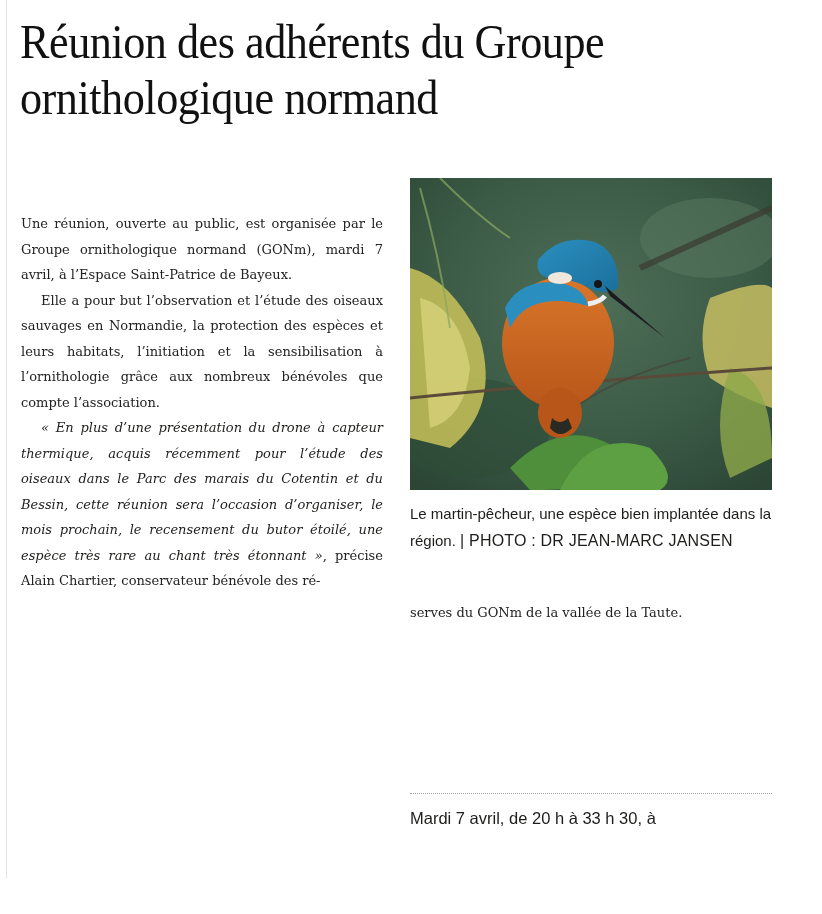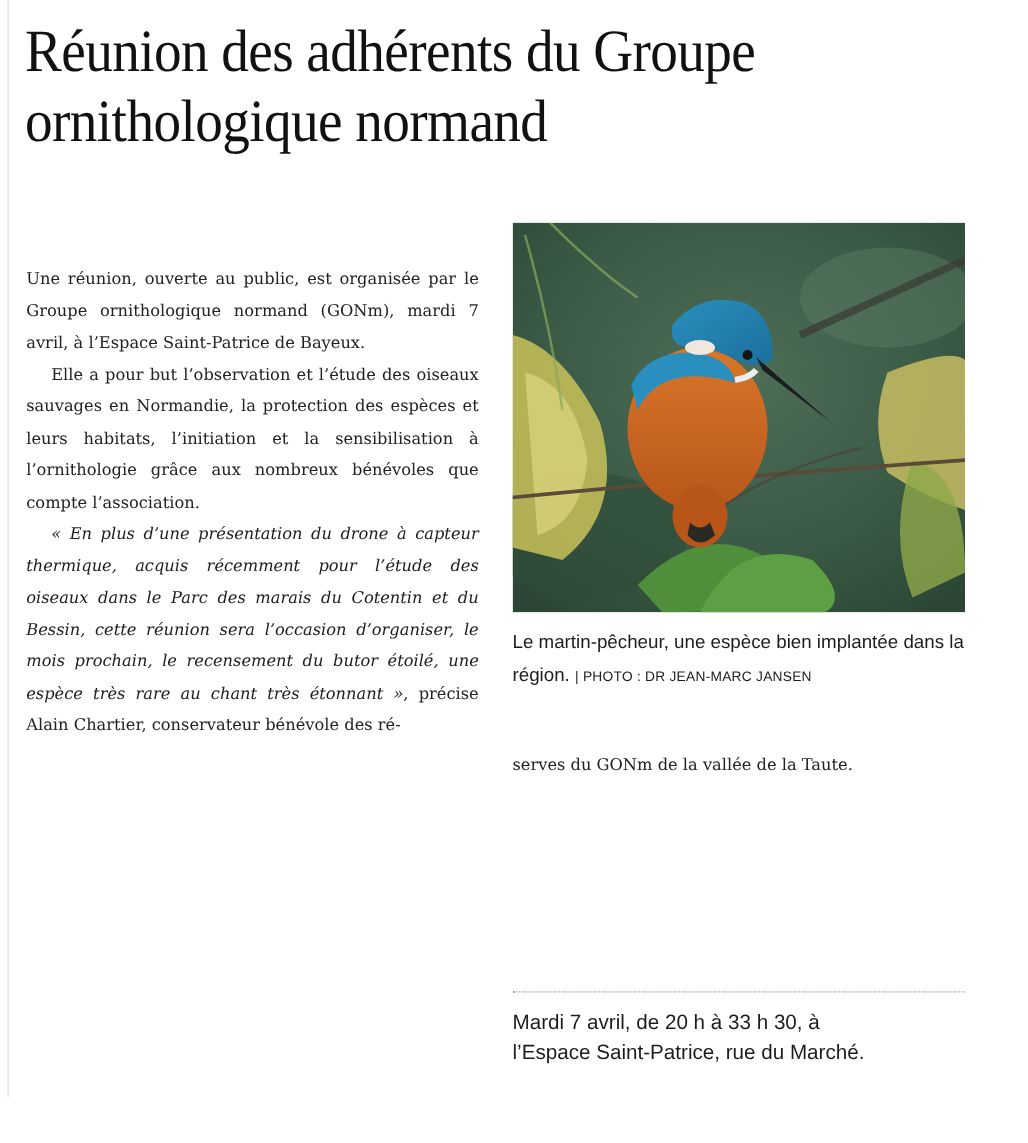--- a/index.html
+++ b/index.html
@@ -9,21 +9,21 @@
       font-family: "Liberation Serif", "DejaVu Serif", serif; font-weight: normal;
       font-size: 48px; line-height: 56px; letter-spacing: -0.5px; transform: scaleX(0.92); transform-origin: left top; color: #111; }
     .col { position: absolute; font-family: "DejaVu Serif", "Liberation Serif", serif; font-size: 13px; line-height: 25.5px; color: #222; text-align: justify; }
     .col-left { left: 21px; top: 211px; width: 362px; }
     .col-right { left: 410px; top: 600px; width: 362px; }
     .col p { margin: 0; }
     .col p.indent { text-indent: 20px; }
     .col .quote { font-style: italic; font-weight: normal; color: #1d1d1b; }
     .photo { position: absolute; left: 410px; top: 178px; width: 362px; height: 312px; overflow: hidden; }
     .caption { position: absolute; left: 410px; top: 500px; width: 362px; font-family: "Liberation Sans", "DejaVu Sans", sans-serif; font-size: 15px; line-height: 27px; color: #1d1d1b; }
-    .caption .credit { font-size: 11px; letter-spacing: 0.2px; }
+    .caption .credit { font-size: 16px; letter-spacing: 0.2px; }
     .dotted-sep { position: absolute; left: 410px; top: 793px; width: 362px; height: 0; border-top: 1.5px dotted #a0a0a0; }
     .infobox { position: absolute; left: 410px; top: 806px; width: 370px; font-family: "Liberation Sans", "DejaVu Sans", sans-serif; font-size: 16.5px; line-height: 24px; color: #1d1d1b; }
     .infobox div { white-space: nowrap; }
   </style>
 </head>
 <body>
 
 <div class="left-rule"></div>
 
 <h1 class="headline">Réunion des adhérents du Groupe ornithologique normand</h1>
@@ -83,14 +83,13 @@
 </div>
 
 <div class="col col-right">
   <p>serves du GONm de la vallée de la Taute.</p>
 </div>
 
 <div class="dotted-sep"></div>
 
 <div class="infobox">
   <div>Mardi 7 avril, de 20 h à 33 h 30, à</div>
-  <div>l’Espace Saint-Patrice, rue du Marché.</div>
 </div>
 
 </body></html>

